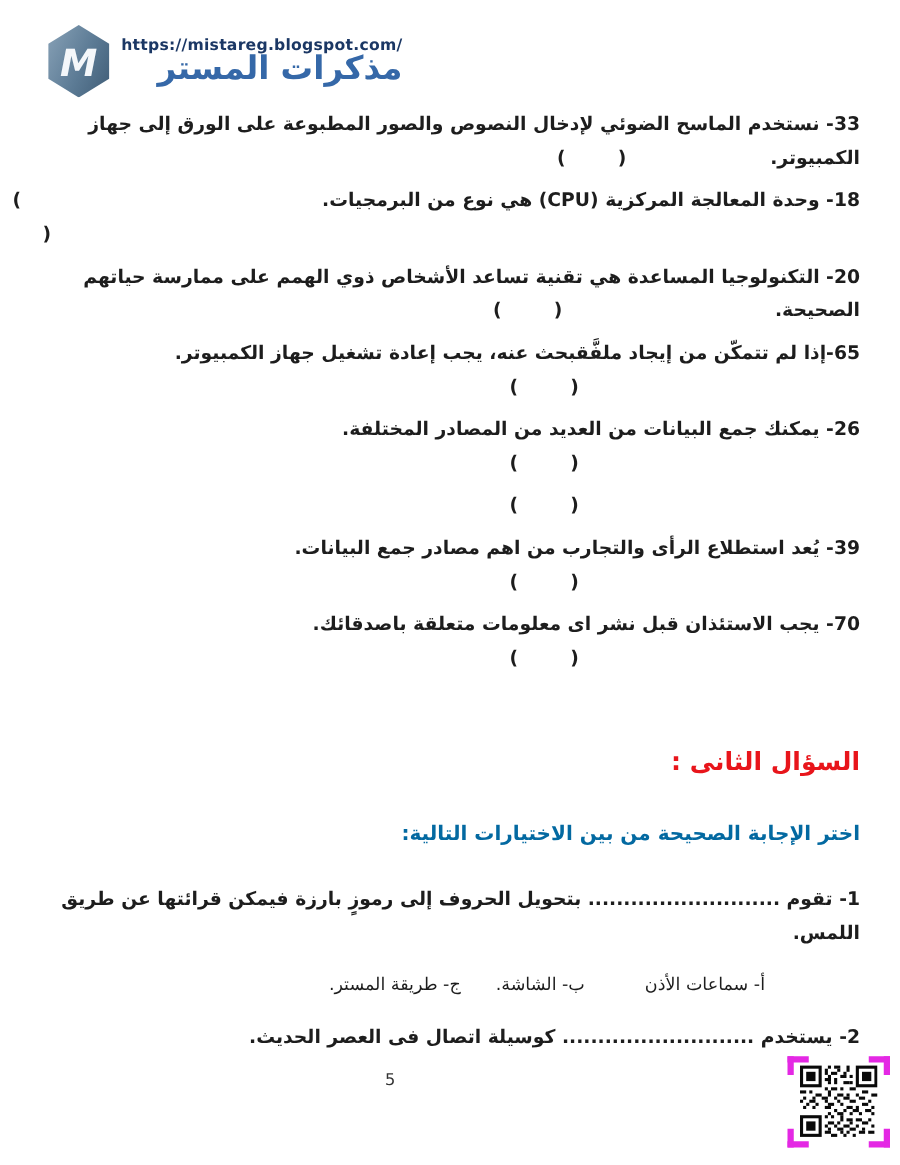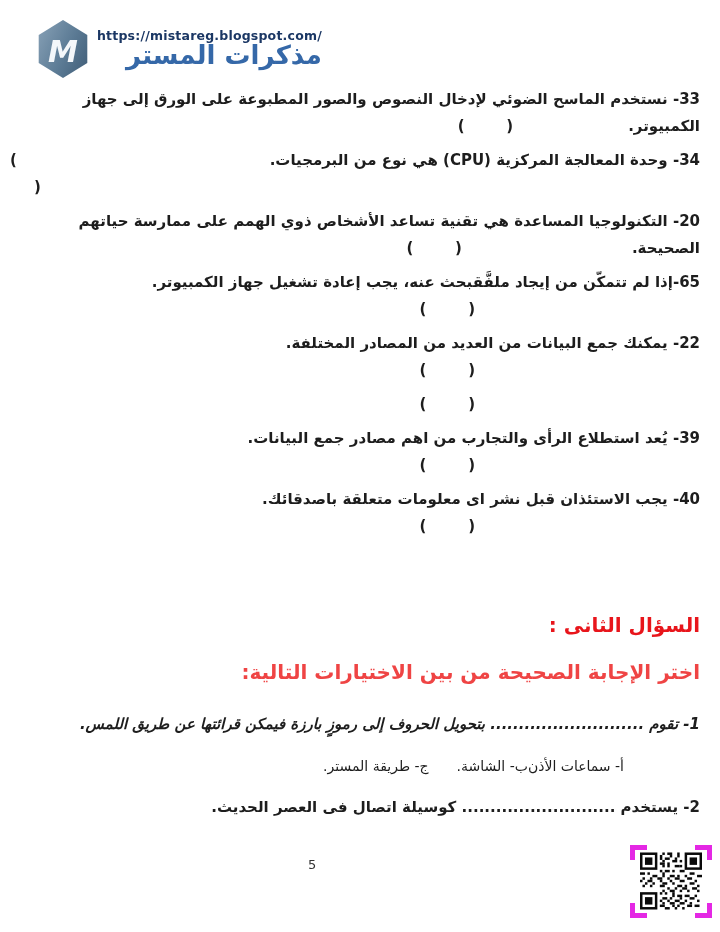--- a/index.html
+++ b/index.html
@@ -23,43 +23,43 @@
     position:absolute; inset:0; display:flex; align-items:center; justify-content:center;
     color:#f4f7fa; font-size:30px; font-weight:bold; font-style:italic;
     transform:translateY(2px);
   }
   .logo-text { display:flex; flex-direction:column; line-height:1.05; }
   .site-url { font-size:12.5px; font-weight:bold; color:#1b3764; letter-spacing:.2px;text-align:center; }
   .site-name { font-size:26px; font-weight:bold; color:#3568a8; direction:rtl; text-align:right; }
 
   
   .content {
-    position:absolute; top:86px; right:20px; left:10px;
+    position:absolute; top:86px; right:32px; left:10px;
     direction:rtl; text-align:right;
     font-weight:bold; font-size:15px; line-height:27px;
   }
   .q { margin-bottom:7px; }
   .row-split { display:flex; justify-content:space-between; align-items:baseline; }
   .row-word { display:flex; align-items:baseline; }
   .ans, .paren { direction:ltr; unicode-bidi:isolate; white-space:pre; font-weight:bold; }
   .gap115 { margin-right:115px; }
   .gap170 { margin-right:170px; }
   .ans-solo { text-align:right; }
   .ans-solo .ans { margin-right:225px; display:inline-block; }
   .close-line { text-align:left; padding-left:24px; }
 
-  .sec-title { color:#e8151b; font-size:20px; line-height:26px; margin-top:72px; }
-  .sec-instr { color:#ef4444; font-size:20px; line-height:26px; margin-top:21px; }
-  .mcq1 { margin-top:26px;font-style:italic; }
+  .sec-title { color:#e8151b; font-size:20px; line-height:26px; margin-top:56px; }
+  .sec-instr { color:#0369a1; font-size:16px; line-height:26px; margin-top:32px; }
+  .mcq1 { margin-top:26px; }
   .choices {
     margin-top:16px; margin-right:76px;
     display:flex; align-items:baseline;
     font-weight:normal; font-size:14px; line-height:24px;
   }
-  .choices .c1 { }
+  .choices .c1 { margin-left:48px; }
   .choices .c2 { margin-left:28px; }
   .mcq2 { margin-top:16px; }
 
   
   .page-num {
     position:absolute; top:857px; left:308px;
     font-size:13px; color:#333; font-weight:normal;
   }
 
   
@@ -89,21 +89,21 @@
   <div class="q">
     <div>33- نستخدم الماسح الضوئي لإدخال النصوص والصور المطبوعة على الورق إلى جهاز</div>
     <div class="row-word">
       <span>الكمبيوتر.</span>
       <span class="ans gap115">(        )</span>
     </div>
   </div>
 
   <div class="q">
     <div class="row-split">
-      <span>34- وحدة المعالجة المركزية (CPU) هي نوع من البرمجيات.</span>
+      <span>18- وحدة المعالجة المركزية (CPU) هي نوع من البرمجيات.</span>
       <span class="paren">(</span>
     </div>
     <div class="close-line">
       <span class="paren">)</span>
     </div>
   </div>
 
   <div class="q">
     <div>20- التكنولوجيا المساعدة هي تقنية تساعد الأشخاص ذوي الهمم على ممارسة  حياتهم</div>
     <div class="row-word">
@@ -111,35 +111,35 @@
       <span class="ans gap170">(        )</span>
     </div>
   </div>
 
   <div class="q">
     <div>65-إذا لم تتمكّن من إيجاد   ملفَّقبحث عنه، يجب إعادة تشغيل جهاز الكمبيوتر.</div>
     <div class="ans-solo"><span class="ans">(        )</span></div>
   </div>
 
   <div class="q">
-    <div>22- يمكنك جمع البيانات من العديد من المصادر المختلفة.</div>
+    <div>26- يمكنك جمع البيانات من العديد من المصادر المختلفة.</div>
     <div class="ans-solo"><span class="ans">(        )</span></div>
   </div>
 
   <div class="q">
     <div class="ans-solo"><span class="ans">(        )</span></div>
   </div>
 
   <div class="q">
     <div>39- يُعد استطلاع الرأى والتجارب من اهم مصادر جمع البيانات.</div>
     <div class="ans-solo"><span class="ans">(        )</span></div>
   </div>
 
   <div class="q">
-    <div>40- يجب الاستئذان قبل نشر اى معلومات متعلقة باصدقائك.</div>
+    <div>70- يجب الاستئذان قبل نشر اى معلومات متعلقة باصدقائك.</div>
     <div class="ans-solo"><span class="ans">(        )</span></div>
   </div>
 
   <div class="sec-title">السؤال الثانى :</div>
   <div class="sec-instr">اختر الإجابة الصحيحة من بين الاختيارات التالية:</div>
 
   <div class="mcq1">1- تقوم ........................... بتحويل الحروف إلى رموزٍ بارزة فيمكن قرائتها عن طريق اللمس.</div>
 
   <div class="choices">
     <span class="c1">أ-  سماعات الأذن</span>

